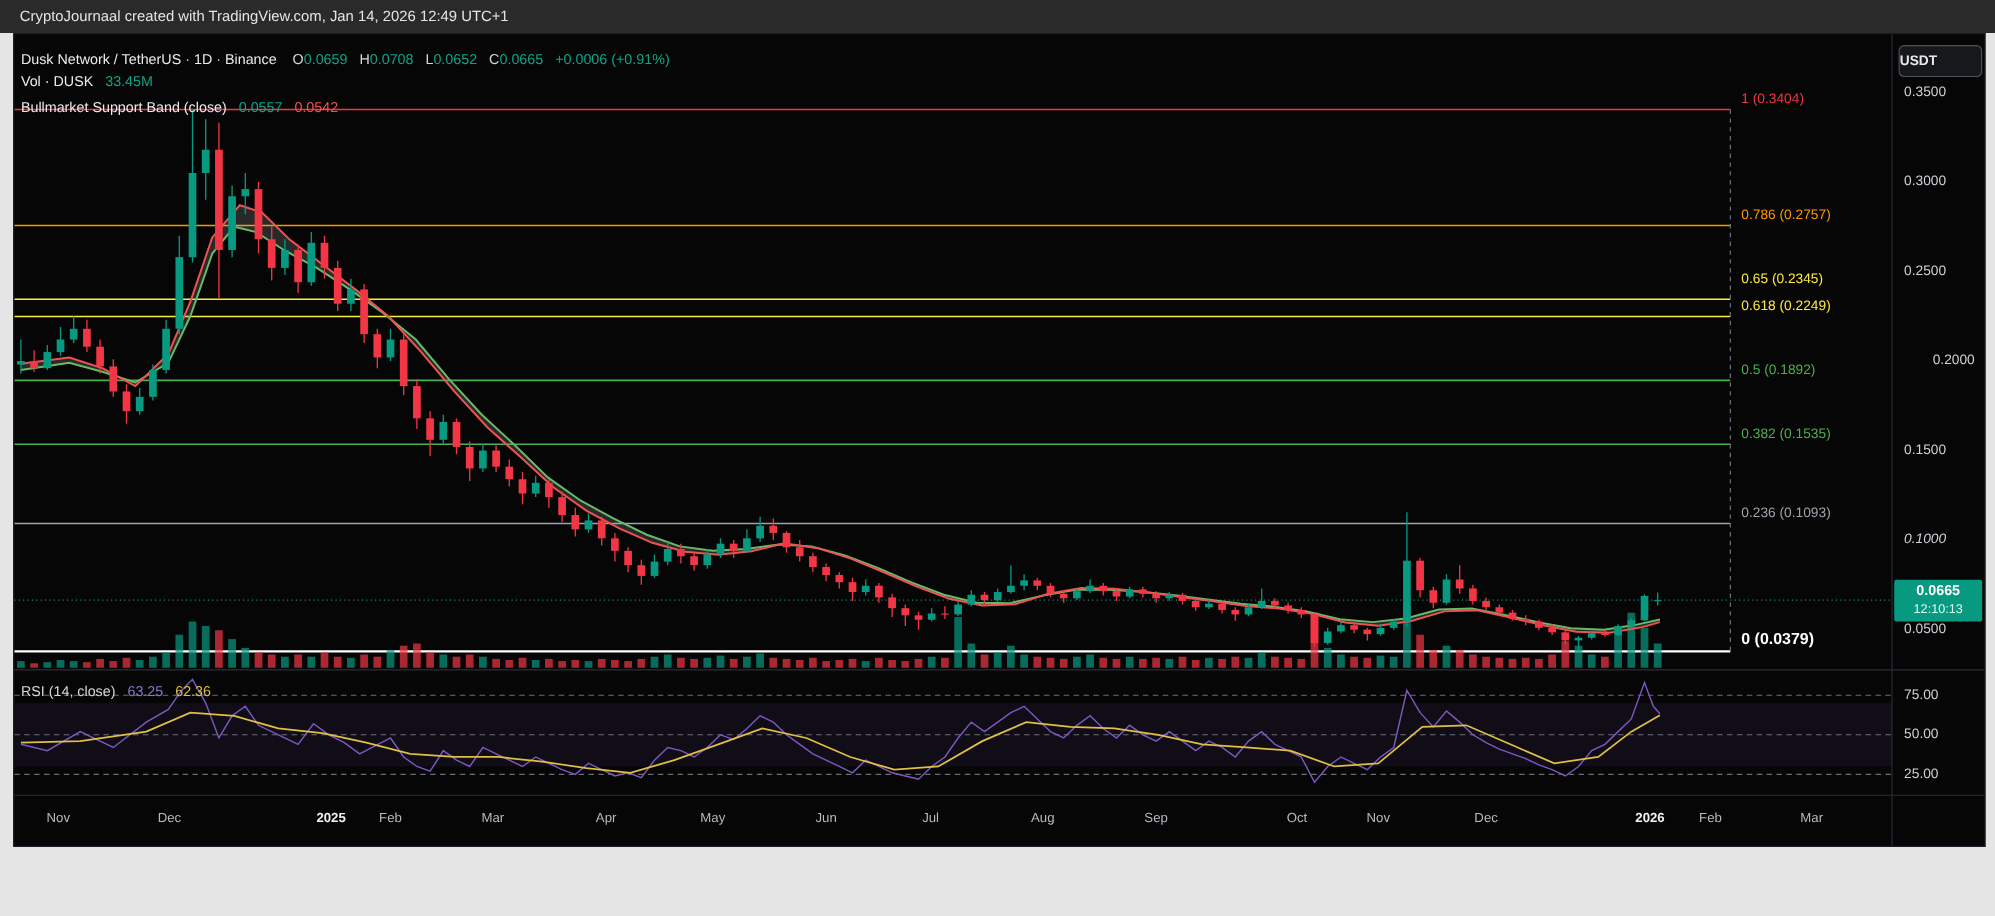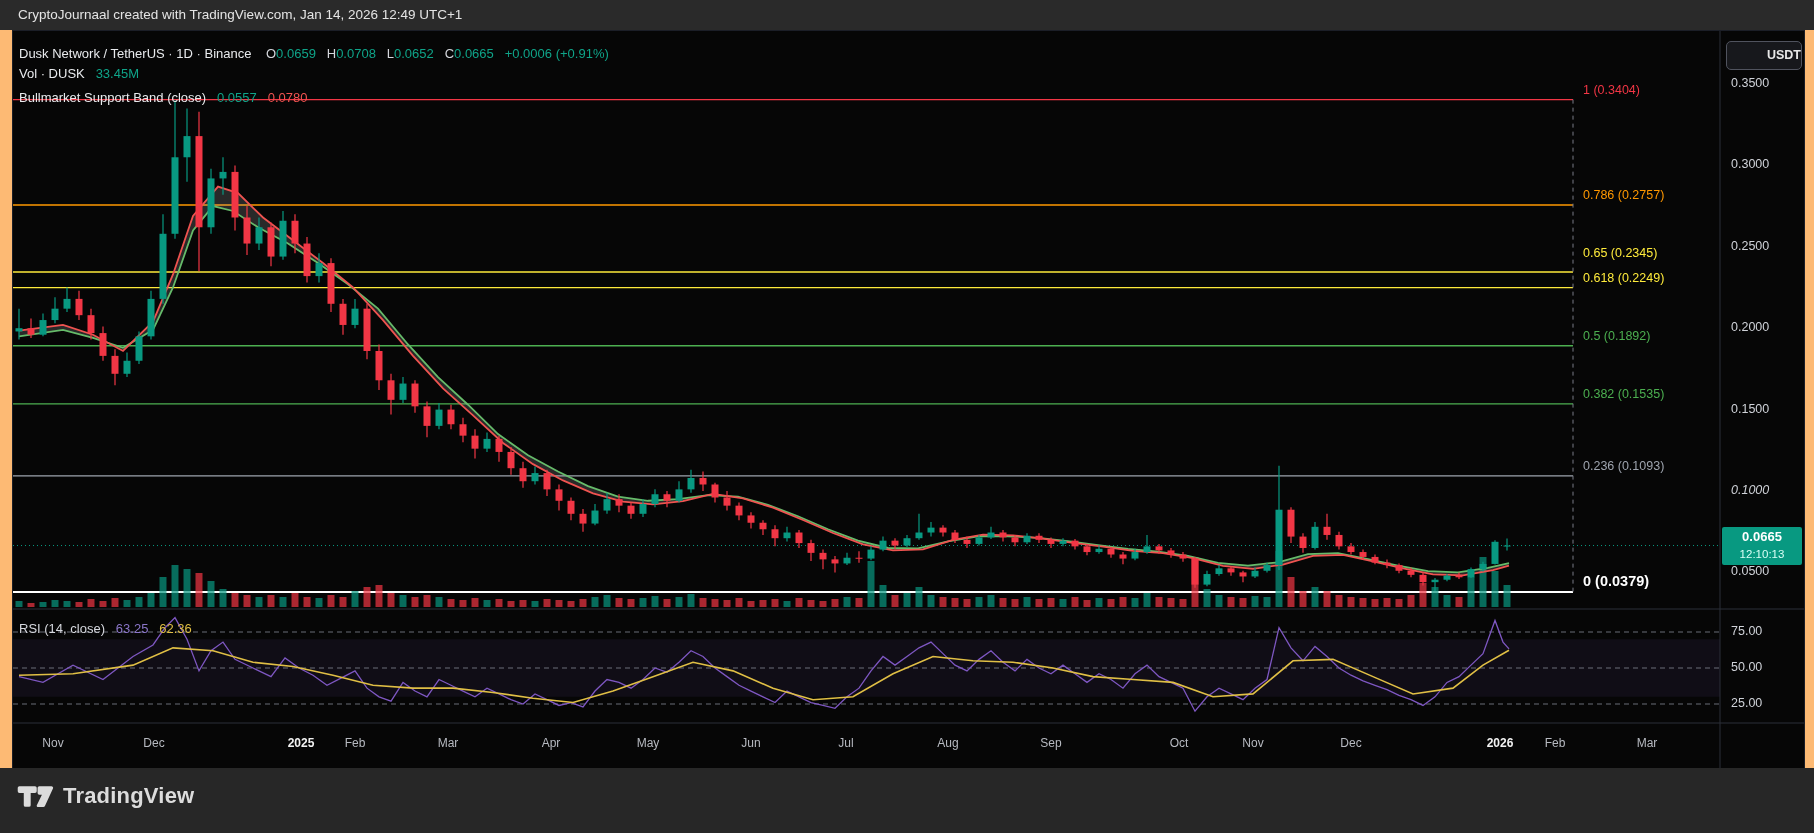--- a/index.html
+++ b/index.html
@@ -1,28 +1,28 @@
 <!DOCTYPE html>
 <html><head>
 <meta charset="utf-8">
 <style>
   html,body{margin:0;padding:0;background:#282828;font-family:"Liberation Sans",sans-serif;}
-  #page{position:relative;width:1814px;height:833px;background:#fdba74;overflow:hidden;}
+  #page{position:relative;width:1814px;height:833px;background:#e5e5e5;overflow:hidden;}
   #topbar{position:absolute;left:0;top:0;width:1814px;height:30px;background:#2a2a2a;color:#e4e4e4;
           font-size:13.5px;line-height:30px;padding-left:18px;box-sizing:border-box;white-space:nowrap;}
   #widget{position:absolute;left:12px;top:30px;width:1791px;height:738px;background:#060606;border:1px solid #1b1e27;box-sizing:content-box;}
   #chart-svg{position:absolute;left:0;top:0;}
   .legend-row{position:absolute;left:6px;white-space:nowrap;font-size:13px;color:#e8eaed;z-index:5;}
   .lv-green{color:#0fa489;} .lv-red{color:#ef5350;} .lv-dim{color:#d5d7dd;}
   .fib-label{position:absolute;left:1570px;font-size:12.5px;white-space:nowrap;z-index:4;}
   .fib-label.bold{font-size:14.5px;font-weight:bold;}
   #price-axis{position:absolute;left:1707px;top:0;width:84px;height:738px;z-index:6;}
   .axis-label{position:absolute;left:11px;font-size:12.5px;color:#cfd2d8;white-space:nowrap;}
   #usdt-btn{position:absolute;left:6px;top:10px;width:74px;height:27px;background:#17181c;border:1px solid #50535e;
-            border-radius:5px;color:#e8e8e8;font-size:12.5px;font-weight:bold;text-align:right;line-height:27px;cursor:pointer;}
+            border-radius:5px;color:#e8e8e8;font-size:12.5px;font-weight:bold;text-align:left;line-height:27px;cursor:pointer;}
   #price-badge{position:absolute;left:2px;width:80px;height:38px;background:#089981;border-radius:2px;color:#fff;
                text-align:center;z-index:7;}
   #price-badge .p{font-size:13px;font-weight:bold;line-height:20px;}
   #price-badge .t{font-size:11.5px;line-height:15px;color:#d9fff6;}
   #rsi-legend{position:absolute;left:6px;top:590px;font-size:13px;color:#d5d7dd;white-space:nowrap;z-index:5;}
   .rsi-val-line{color:#8b76c9;} .rsi-val-ma{color:#e0bf45;}
   .month-label{position:absolute;top:705px;transform:translateX(-50%);font-size:12px;color:#b7bac1;white-space:nowrap;}
   .month-label.bold{color:#f2f2f2;font-weight:bold;margin-left:47px;}
   #footer{position:absolute;left:0;top:768px;width:1814px;height:65px;background:#272727;}
   #tv-logo{position:absolute;left:16px;top:15px;display:flex;align-items:center;gap:9px;}
@@ -458,21 +458,21 @@
       <span>Vol · DUSK</span>
       <span>&nbsp;</span>
       <span class="lv-green">33.45M</span>
     </div>
 
     <div class="legend-row" style="top:59px;">
       <span>Bullmarket Support Band (close)</span>
       <span>&nbsp;</span>
       <span class="lv-green">0.0557</span>
       <span>&nbsp;</span>
-      <span class="lv-red">0.0780</span>
+      <span class="lv-red">0.0542</span>
     </div>
 
     <div id="rsi-legend">
       <span>RSI (14, close)</span>
       <span>&nbsp;</span>
       <span class="rsi-val-line">63.25</span>
       <span>&nbsp;</span>
       <span class="rsi-val-ma">62.36</span>
     </div>
 
@@ -486,21 +486,21 @@
         <div class="fib-label" style="bottom: 296.14px; color: rgb(158, 164, 174);">0.236 (0.1093)</div>
         <div class="fib-label bold" style="bottom: 179.901px; color: rgb(255, 255, 255); text-align: center;">0 (0.0379)</div>
       </div>
 
     <div id="price-axis">
       <div id="usdt-btn">USDT</div>
       <div id="price-axis-labels">
           <div class="axis-label" style="top: 45px;">0.3500</div>
           <div class="axis-label" style="top: 126.4px;">0.3000</div>
           <div class="axis-label" style="top: 207.8px;">0.2500</div>
-          <div class="axis-label" style="top: 289.2px;">0.2000</div>
+          <div class="axis-label" style="top: 289.2px; margin-left: 26px;">0.2000</div>
           <div class="axis-label" style="top: 370.6px;">0.1500</div>
           <div class="axis-label" style="top: 452px; font-style: italic;">0.1000</div>
           <div class="axis-label" style="top: 533.4px;">0.0500</div>
         </div>
       <div id="price-badge" style="top: 495.538px; background: rgb(8, 153, 129);">
         <div class="p">0.0665</div>
         <div class="t">12:10:13</div>
       </div>
       <div id="rsi-axis-labels">
           <div class="axis-label" style="top: 593px;">75.00</div>
@@ -523,23 +523,14 @@
         <div class="month-label" style="left: 1038px;">Sep</div>
         <div class="month-label" style="left: 1138px; margin-left: 28px;">Oct</div>
         <div class="month-label" style="left: 1240px;">Nov</div>
         <div class="month-label" style="left: 1338px;">Dec</div>
         <div class="month-label bold" style="left: 1440px;">2026</div>
         <div class="month-label" style="left: 1542px;">Feb</div>
         <div class="month-label" style="left: 1634px;">Mar</div>
       </div>
   </div>
 
-  <div id="footer">
-    <div id="tv-logo">
-      <svg width="38" height="25" viewBox="0 0 44 28">
-        <path fill="#dcdcdc" d="M2 2 h20 a2 2 0 0 1 2 2 v4 a2 2 0 0 1 -2 2 h-5 v14 a2 2 0 0 1 -2 2 h-4 a2 2 0 0 1 -2 -2 V10 H4 a2 2 0 0 1 -2 -2 V4 a2 2 0 0 1 2 -2 z"></path>
-        <path fill="#dcdcdc" d="M27 2 h14 a2 2 0 0 1 1.8 2.8 L33.5 25 a2 2 0 0 1 -1.8 1.2 h-6.2 a1.5 1.5 0 0 1 -1.4 -2.1 L30 12 h-3 a2 2 0 0 1 -2 -2 V4 a2 2 0 0 1 2 -2 z"></path>
-      </svg>
-      <span class="brand">TradingView</span>
-    </div>
-  </div>
 
 </div>
 
 </body></html>

